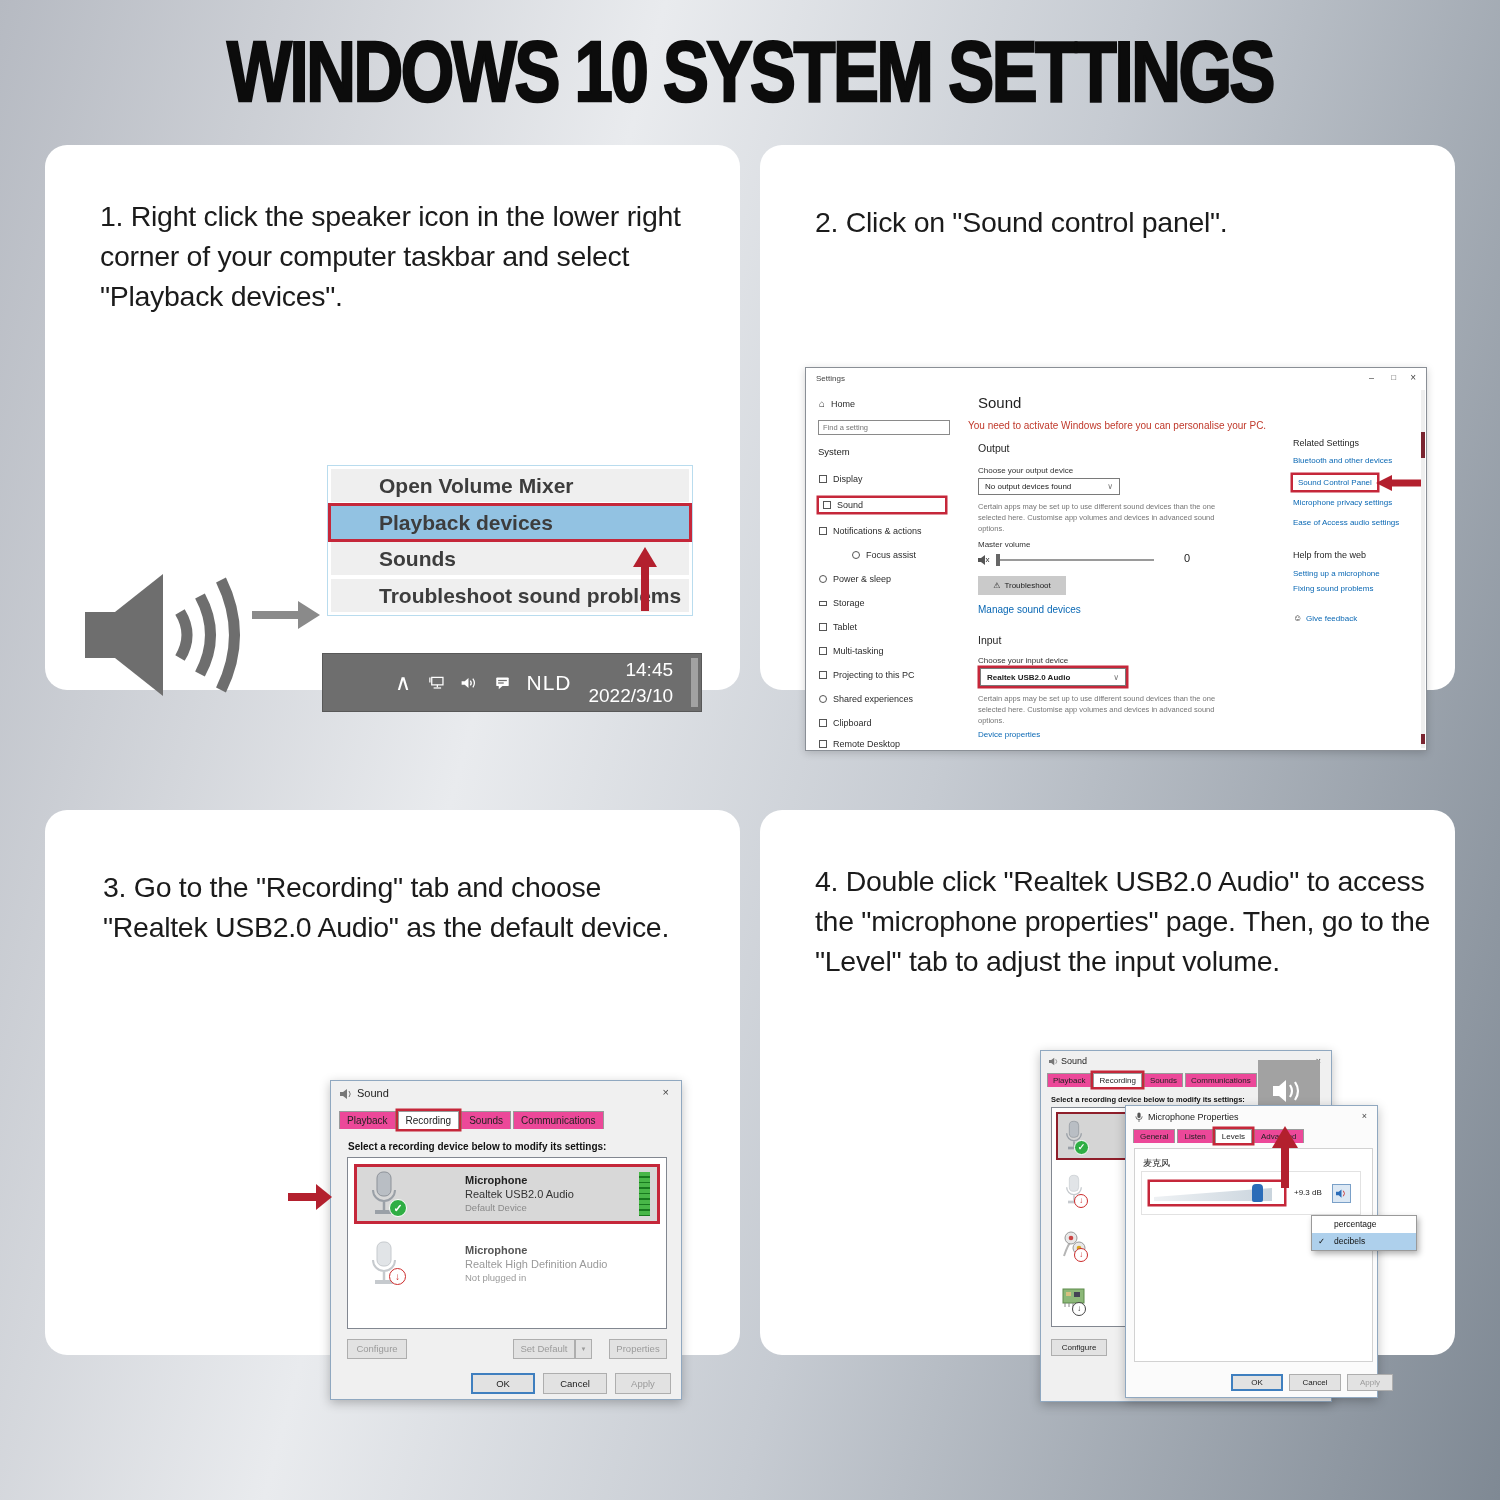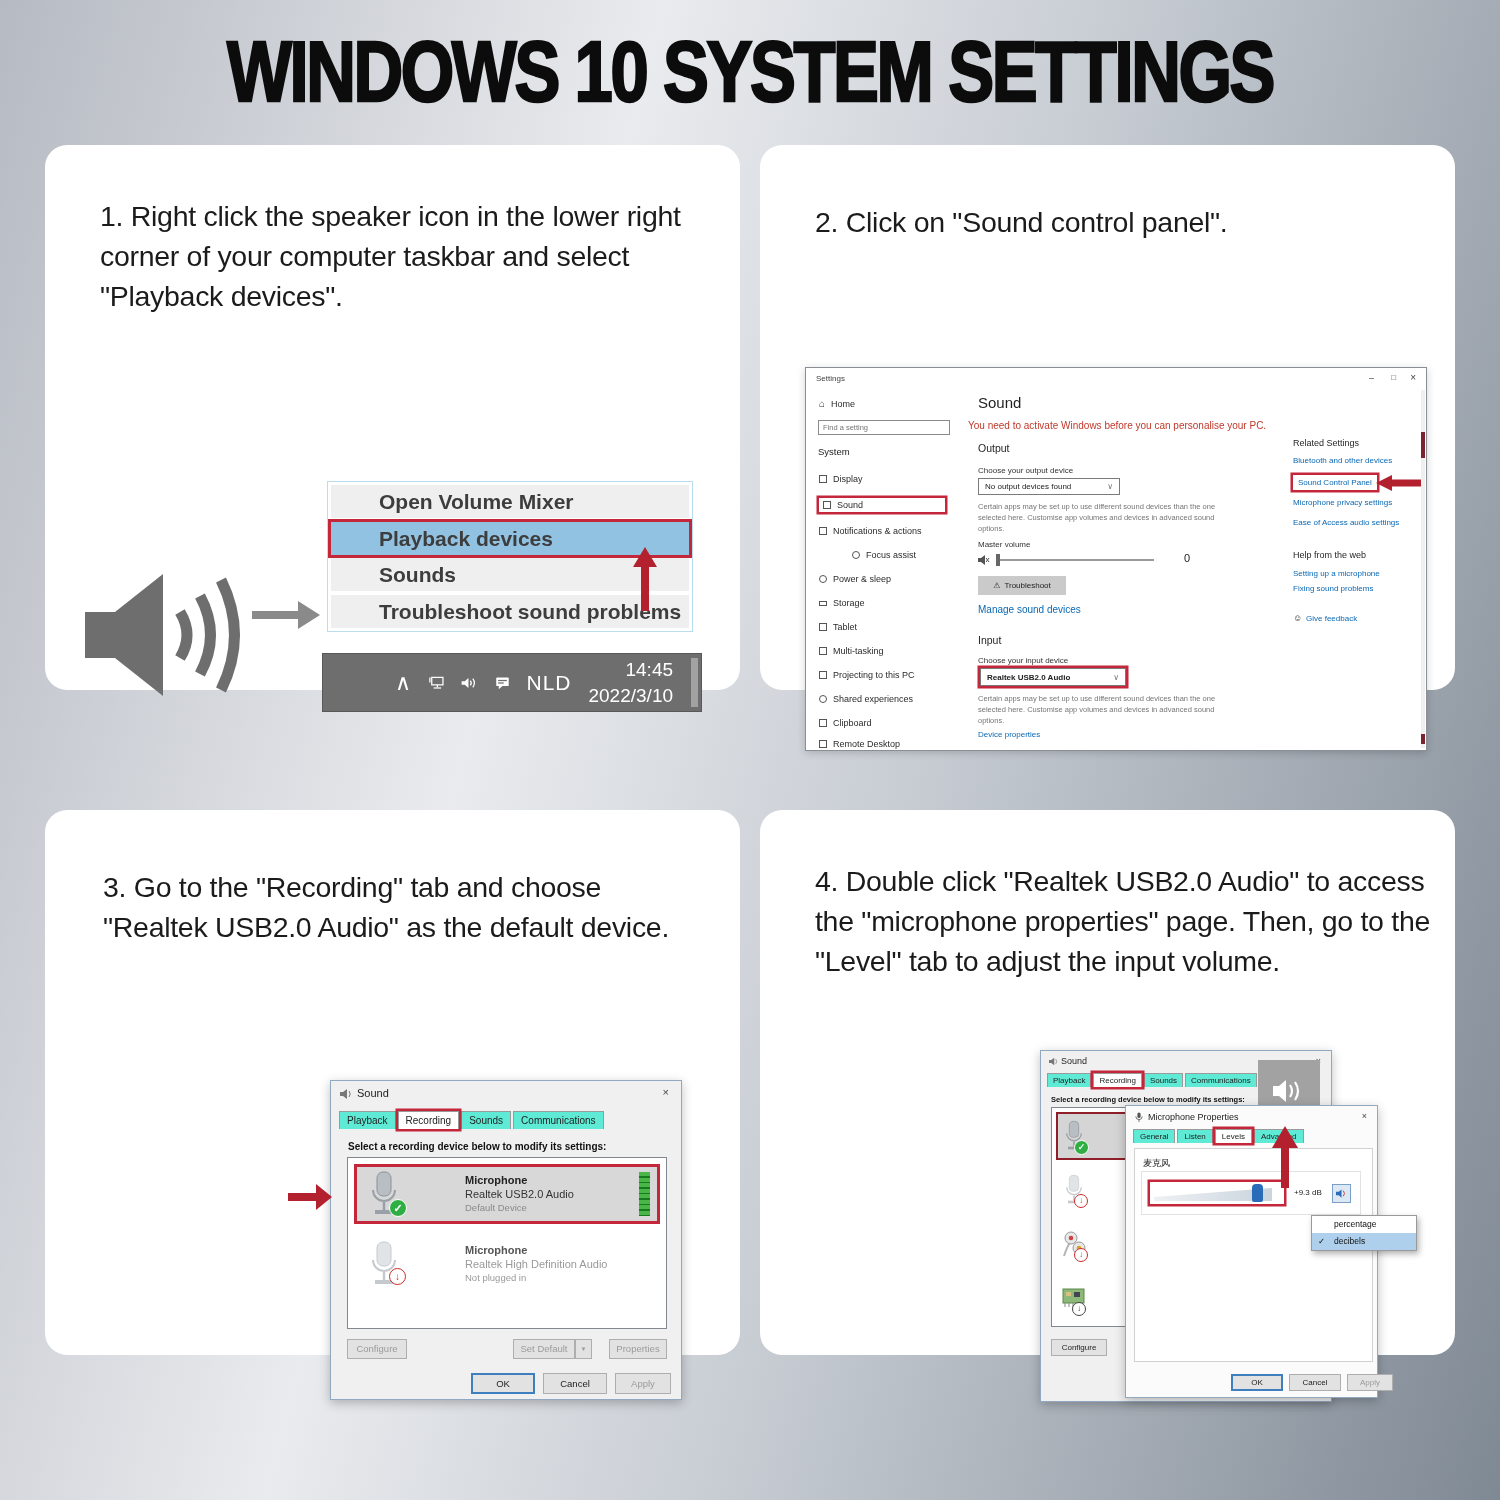--- a/index.html
+++ b/index.html
@@ -26,21 +26,21 @@
   .tb-strip{position:absolute;right:3px;top:4px;bottom:4px;width:7px;background:#a2a2a2;}
 
   
   .win{position:absolute;background:#fff;border:1px solid #8a8f96;box-sizing:border-box;
     font-size:8px;color:#222;box-shadow:0 2px 8px rgba(0,0,0,.18);}
   .dlg{position:absolute;background:#f0f0f0;border:1px solid #90a8c0;box-sizing:border-box;
     box-shadow:0 3px 10px rgba(0,0,0,.25);color:#222;}
   .closex{position:absolute;color:#444;font-size:11px;line-height:11px;}
   .link{color:#0a68b4;}
   .redbox{box-shadow:0 0 0 2.5px #c5273a;}
-  .tab{display:inline-block;background:#5eead4;border:1px solid #9a9a9a;border-bottom:none;
+  .tab{display:inline-block;background:#ec4899;border:1px solid #9a9a9a;border-bottom:none;
     padding:3px 7px;margin-right:2px;vertical-align:bottom;}
   .tab.active{background:#fff;position:relative;z-index:2;box-shadow:0 0 0 2.5px #c5273a;}
   .wbtn{position:absolute;background:#e2e2e2;border:1px solid #aeaeae;text-align:center;box-sizing:border-box;color:#222;}
   .wbtn.primary{border:2px solid #3f7fbf;}
   .wbtn.dis{color:#9b9b9b;}
   .listbox{position:absolute;background:#fff;border:1px solid #828790;box-sizing:border-box;}
   .dev{position:absolute;display:flex;align-items:center;box-sizing:border-box;}
   .dev .txt div{line-height:1.25;padding-left:48px;}
   .badge{position:absolute;border-radius:50%;text-align:center;font-weight:bold;}
   .bars{position:absolute;right:7px;top:5px;bottom:5px;width:11px;
@@ -74,21 +74,21 @@
       <path d="M95 52 Q109 75 95 98" stroke="#6e6e6e" stroke-width="11" fill="none"></path>
       <path d="M115 36 Q136 75 115 114" stroke="#6e6e6e" stroke-width="11" fill="none"></path>
       <path d="M136 20 Q163 75 136 130" stroke="#6e6e6e" stroke-width="11" fill="none"></path>
     </svg>
 
     <svg class="a" style="left:207px;top:452px;" width="70" height="36" viewBox="0 0 70 36">
       <rect y="14" width="46" height="8" fill="#8a8a8a"></rect>
       <polygon points="46,4 68,18 46,32" fill="#8a8a8a"></polygon>
     </svg>
 
-    <div class="ctx-menu" style="left:282px;top:320px;margin-top:16px;">
+    <div class="ctx-menu" style="left:282px;top:320px;">
       <div class="ctx-item">Open Volume Mixer</div>
       <div class="ctx-item sel">Playback devices</div>
       <div class="ctx-item">Sounds</div>
       <div class="ctx-item">Troubleshoot sound problems</div>
     </div>
 
     <svg class="a" style="left:588px;top:402px;" width="24" height="64" viewBox="0 0 24 64">
       <polygon points="12,0 24,20 0,20" fill="#b3202e"></polygon>
       <rect x="8" y="18" width="8" height="46" fill="#b3202e"></rect>
     </svg>

